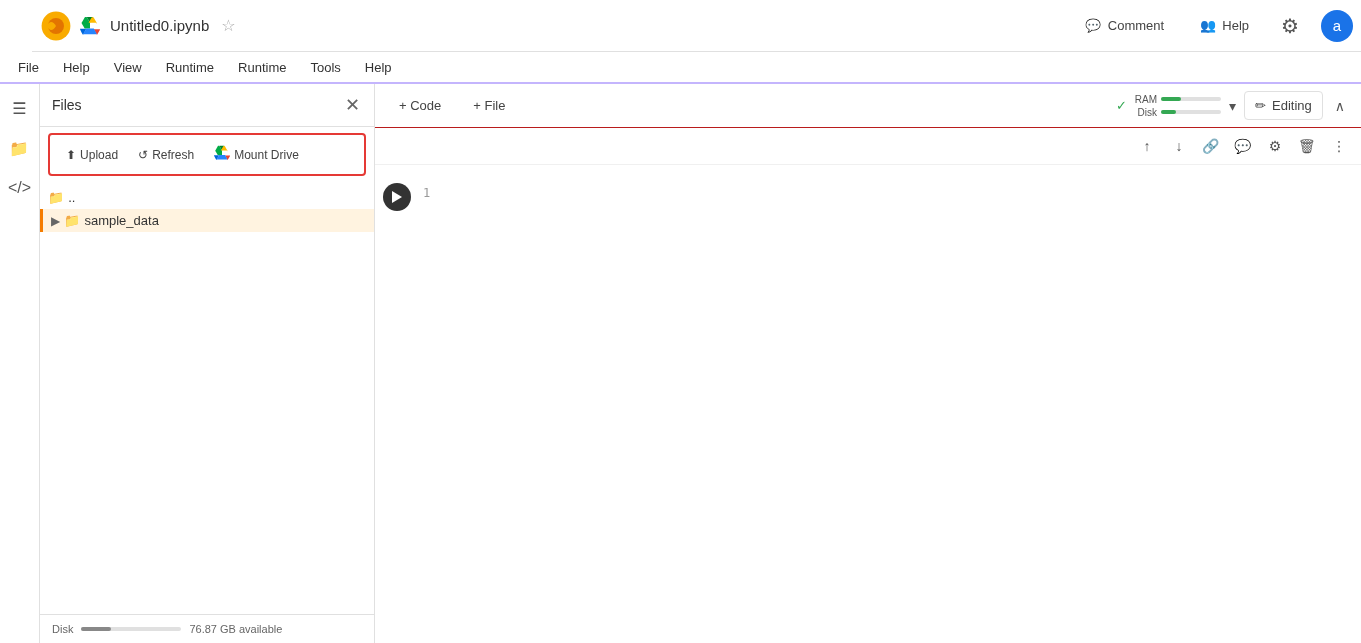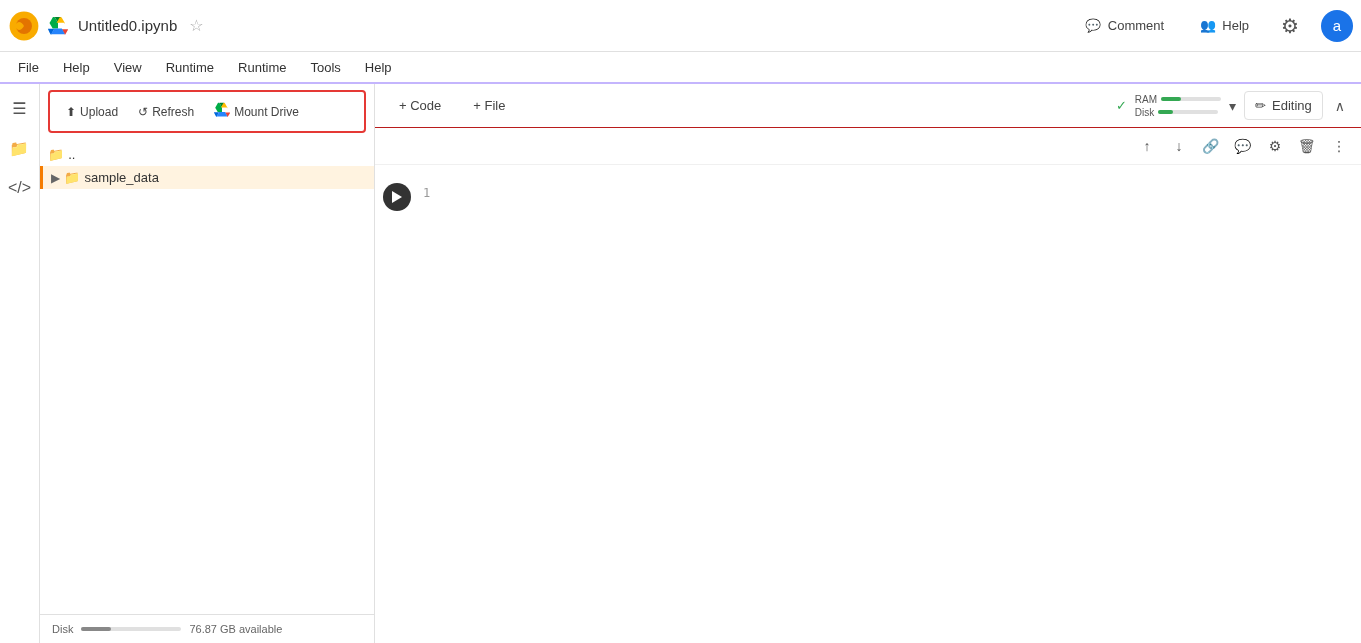--- a/index.html
+++ b/index.html
@@ -3,20 +3,21 @@
   <meta charset="utf-8">
   <style>
     * { box-sizing: border-box; margin: 0; padding: 0; }
     body { font-family: 'Google Sans', Arial, sans-serif; font-size: 13px; background: #fff; color: #333; overflow: hidden; width: 1361px; height: 643px; }
 
     
     #topbar {
       display: flex; align-items: center; height: 52px;
       border-bottom: 1px solid #e0e0e0; padding: 0 8px;
       gap: 8px;
+      margin-left: 32px;
     }
     #colab-logo { width: 32px; height: 32px; display: flex; align-items: center; justify-content: center; flex-shrink: 0; }
     #colab-logo svg { width: 32px; height: 32px; }
     #drive-icon { width: 20px; height: 20px; flex-shrink: 0; }
     #notebook-title { font-size: 15px; color: #333; margin-left: 2px; }
     #star-icon { color: #aaa; font-size: 16px; margin-left: 4px; cursor: pointer; }
     #topbar-spacer { flex: 1; }
     #topbar-right { display: flex; align-items: center; gap: 16px; }
     #comment-btn { display: flex; align-items: center; gap: 6px; font-size: 13px; color: #444; cursor: pointer; padding: 6px 10px; border-radius: 4px; }
     #share-btn { display: flex; align-items: center; gap: 6px; font-size: 13px; color: #444; cursor: pointer; padding: 6px 10px; border-radius: 4px; }
@@ -57,21 +58,21 @@
     .rail-icon { width: 32px; height: 32px; display: flex; align-items: center; justify-content: center; cursor: pointer; border-radius: 4px; color: #555; font-size: 16px; }
     .rail-icon.active { color: #1a73e8; }
 
     
     #notebook-area { flex: 1; display: flex; flex-direction: column; overflow: hidden; }
 
     
     #notebook-toolbar { display: flex; align-items: center; height: 44px; border-bottom: 1px solid #b91c1c; padding: 0 12px; gap: 8px; }
     .nb-btn { display: flex; align-items: center; gap: 6px; font-size: 13px; color: #444; padding: 6px 12px; border-radius: 4px; cursor: pointer; }
     #notebook-toolbar-right { margin-left: auto; display: flex; align-items: center; gap: 8px; }
-    #ram-disk-widget { display: flex; flex-direction: column; align-items: flex-start; font-size: 10px; color: #555; gap: 2px; }
+    #ram-disk-widget { display: flex; flex-direction: column; align-items: flex-end; font-size: 10px; color: #555; gap: 2px; }
     .resource-row { display: flex; align-items: center; gap: 4px; }
     .resource-bar-bg { width: 60px; height: 4px; background: #e0e0e0; border-radius: 2px; }
     .resource-bar-fill-ram { width: 20px; height: 4px; background: #34a853; border-radius: 2px; }
     .resource-bar-fill-disk { width: 15px; height: 4px; background: #34a853; border-radius: 2px; }
     #ram-check { color: #34a853; font-size: 13px; }
     #dropdown-arrow { color: #555; font-size: 14px; cursor: pointer; }
     #editing-btn { display: flex; align-items: center; gap: 6px; font-size: 13px; color: #444; padding: 6px 10px; border-radius: 4px; cursor: pointer; border: 1px solid #e0e0e0; }
     #collapse-btn { color: #555; font-size: 14px; cursor: pointer; padding: 4px; }
 
     
@@ -137,20 +138,24 @@
 
 <div id="main">
 
   <div id="icon-rail">
     <div class="rail-icon">☰</div>
     <div class="rail-icon active">📁</div>
     <div class="rail-icon">&lt;/&gt;</div>
   </div>
 
   <div id="sidebar">
+    <div id="sidebar-header">
+      <span id="sidebar-title">Files</span>
+      <span id="sidebar-close">✕</span>
+    </div>
     <div id="sidebar-toolbar">
       <div class="sidebar-btn">
         <span>⬆</span>
         <span>Upload</span>
       </div>
       <div class="sidebar-btn">
         <span>↺</span>
         <span>Refresh</span>
       </div>
       <div class="sidebar-btn">

